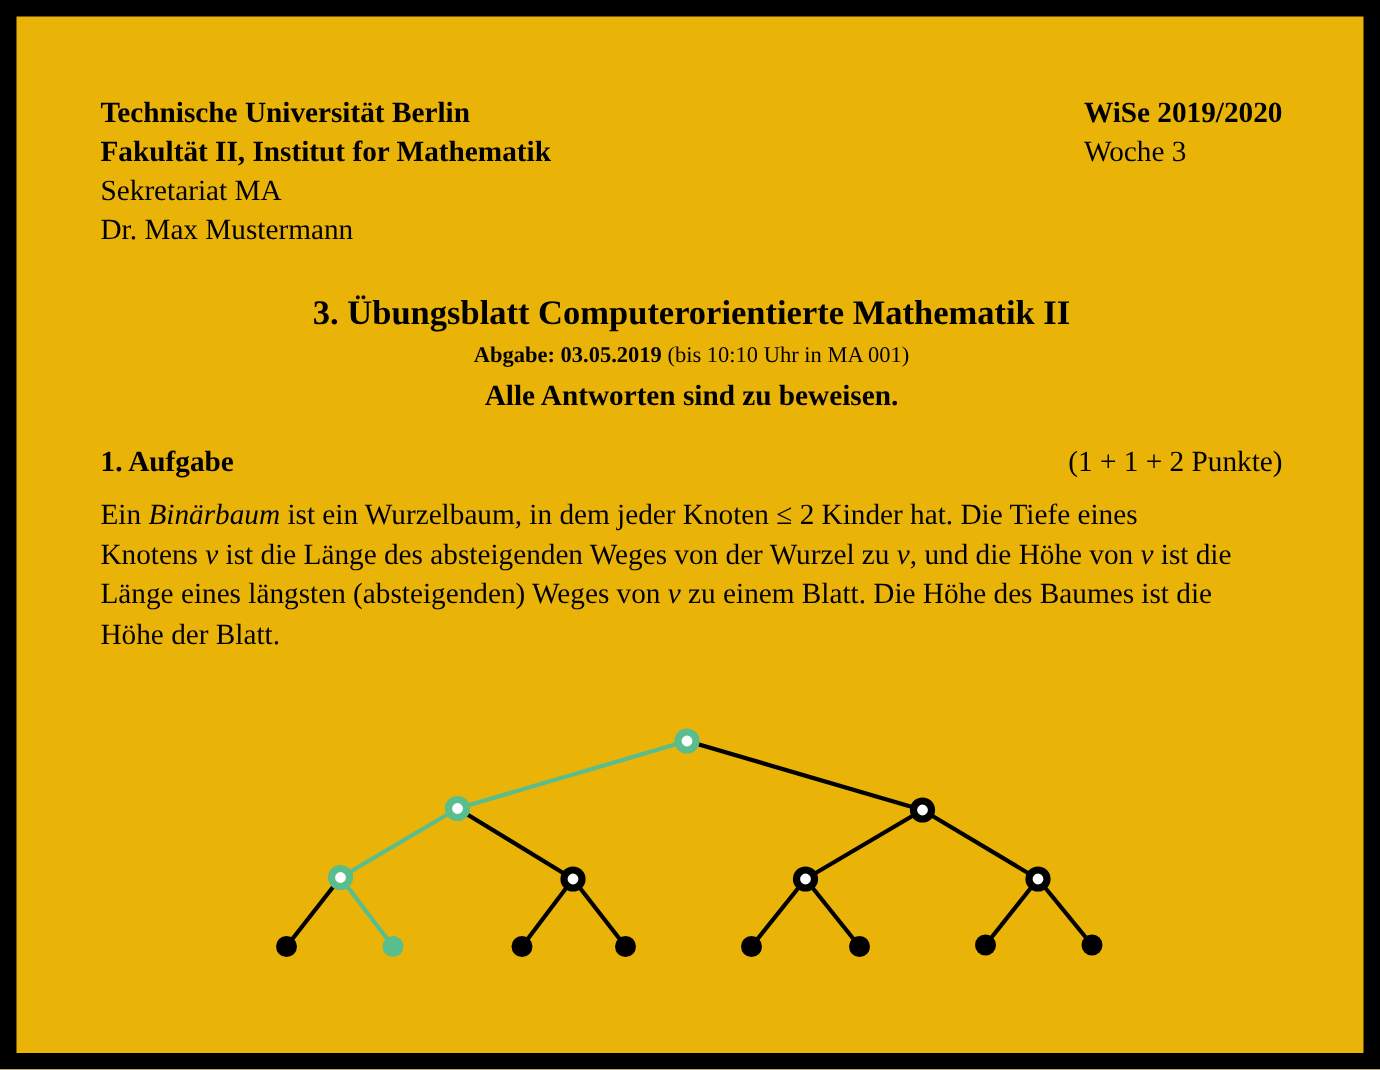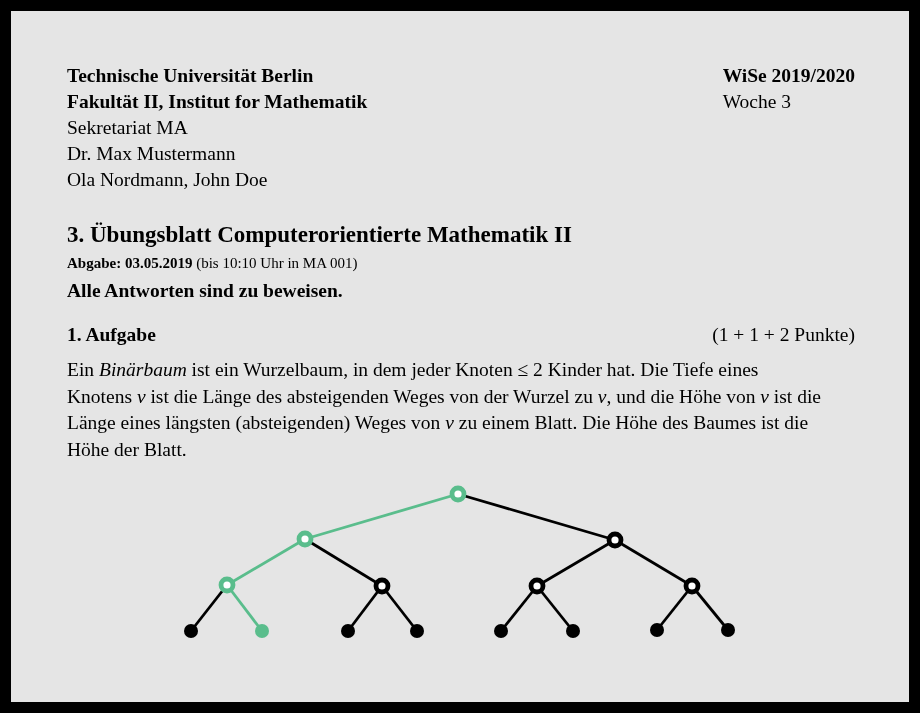--- a/index.html
+++ b/index.html
@@ -1,28 +1,28 @@
 <!DOCTYPE html>
 <html><head>
 <meta charset="utf-8">
 <style>
   html, body { margin: 0; padding: 0; background: #ffffff; }
   .page {
     width: 920px; height: 713px; box-sizing: border-box;
-    border: 11px solid #000000; background: #e5e5e5;
+    border: 11px solid #000000; background: #eab308;
     position: relative; overflow: hidden;
     font-family: "Liberation Serif", serif; color: #000000;
   }
   .content { padding: 0 54px 0 56px; }
   .hline { font-size: 19.5px; line-height: 26px; }
   .bold { font-weight: bold; }
   .italic { font-style: italic; }
   .header-row { display: flex; justify-content: space-between; margin-top: 52px; }
   .header-right { }
-  .title-block { margin-top: 28px; }
+  .title-block { text-align: center; margin-top: 28px; }
   .doc-title { font-size: 23px; font-weight: bold; line-height: 28px; margin: 0; }
   .deadline { font-size: 15px; line-height: 28px; }
   .note { font-size: 19.5px; font-weight: bold; line-height: 28px; }
   .task-row { display: flex; justify-content: space-between; margin-top: 17px;
               font-size: 19.5px; line-height: 26px; text-align: right; }
   .task-label { font-weight: bold; }
   .paragraph { margin-top: 9px; font-size: 19.5px; line-height: 26.5px; }
   .pline { white-space: nowrap; }
   .tree-svg { position: absolute; left: 139px; top: 454px; }
 </style>
@@ -31,21 +31,20 @@
 
 <div class="page">
   <div class="content">
 
     <div class="header-row">
       <div class="header-left">
           <div class="hline bold">Technische Universität Berlin</div>
           <div class="hline bold">Fakultät II, Institut for Mathematik</div>
           <div class="hline">Sekretariat MA</div>
           <div class="hline">Dr. Max Mustermann</div>
-          <div class="hline">Ola Nordmann, John Doe</div>
         </div>
       <div class="header-right">
           <div class="hline bold">WiSe 2019/2020</div>
           <div class="hline">Woche 3</div>
         </div>
     </div>
 
     <div class="title-block">
       <div class="doc-title">3. Übungsblatt Computerorientierte Mathematik II</div>
       <div class="deadline"><span class="bold">Abgabe: 03.05.2019</span><span> (bis 10:10 Uhr in MA 001)</span></div>

